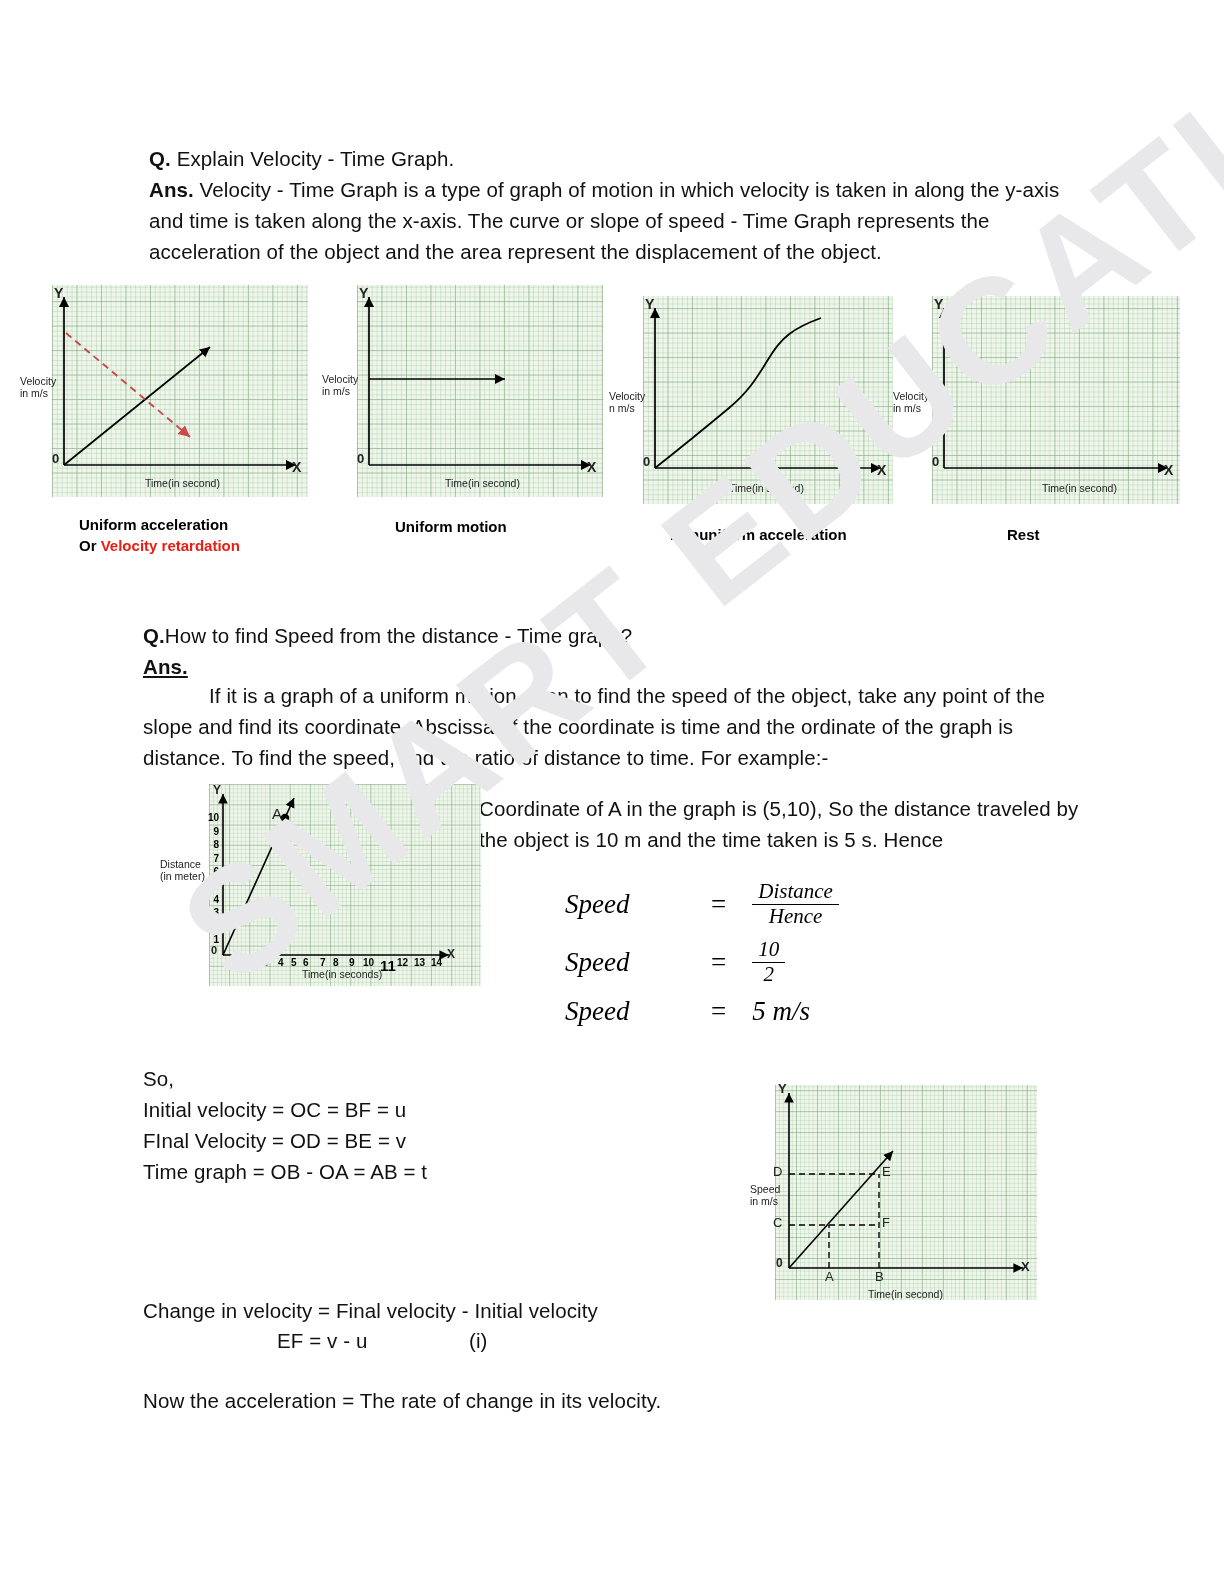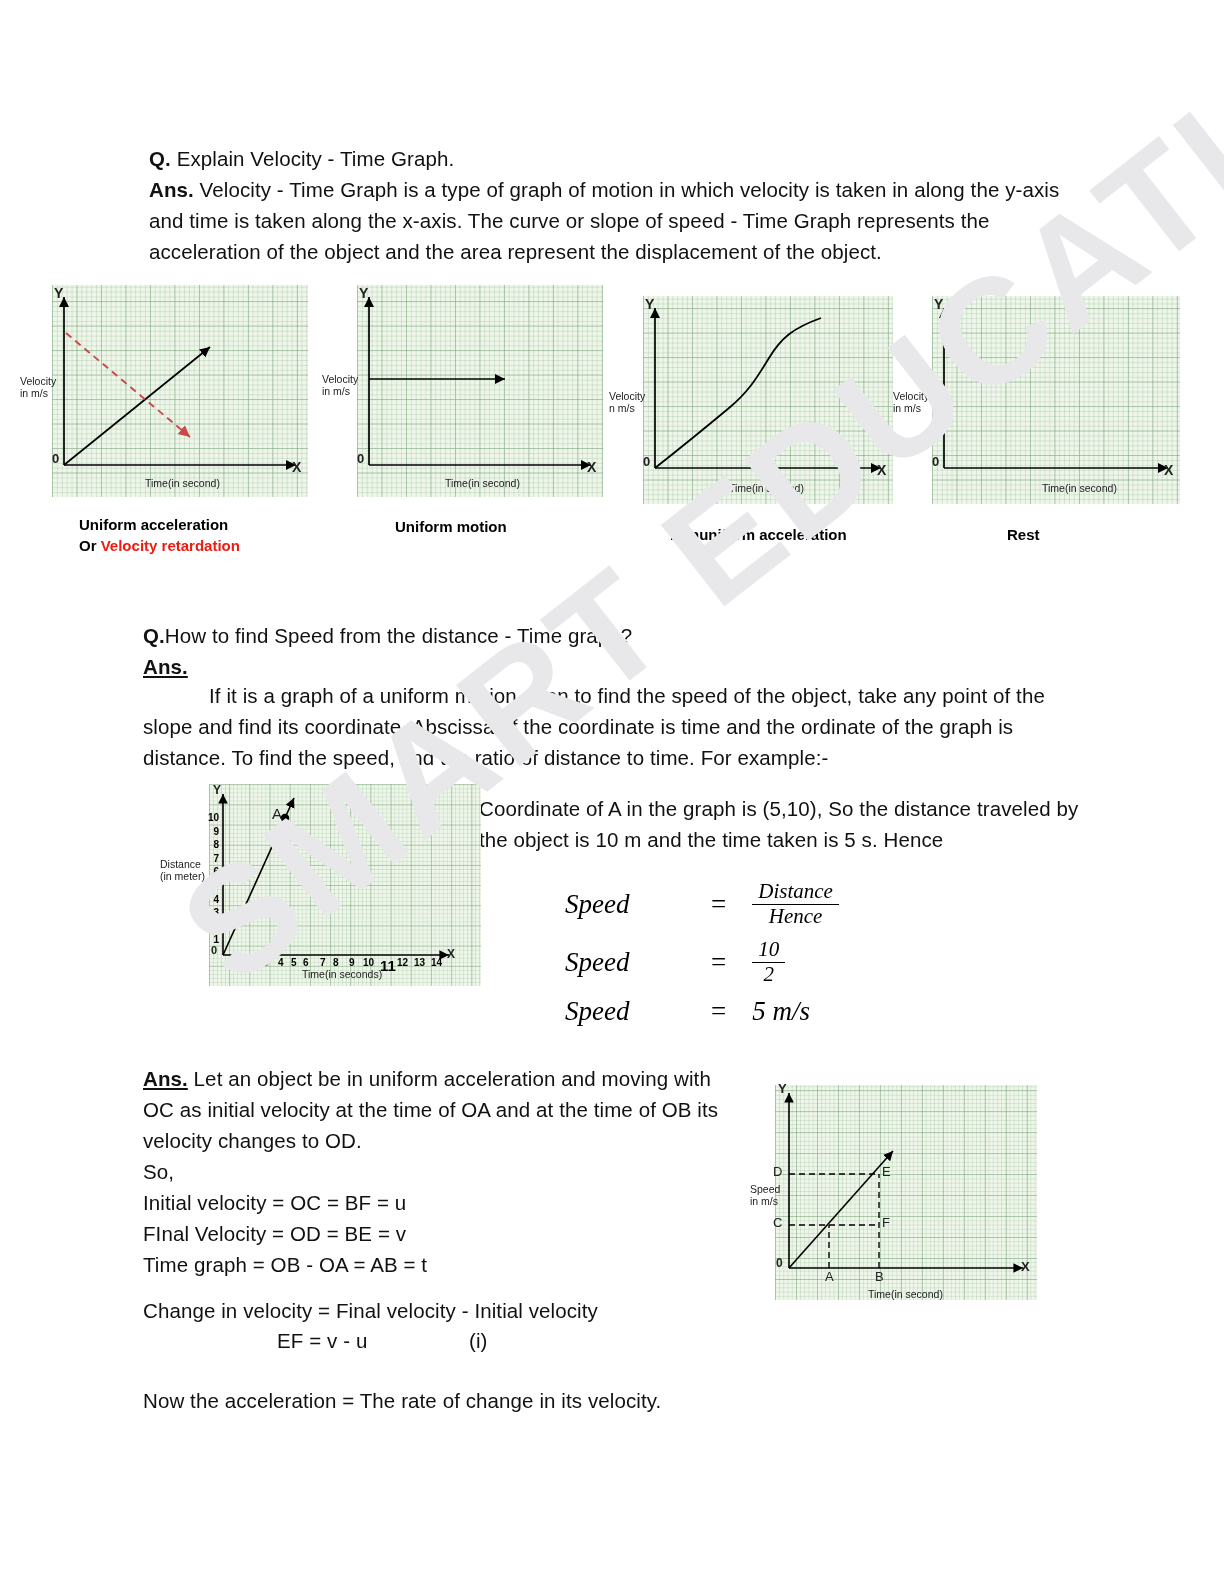--- a/index.html
+++ b/index.html
@@ -264,23 +264,20 @@
     </span>
   </div>
   <div class="mrow">
     <span class="lbl">Speed</span>
     <span class="eq">=</span>
     <span>5 m/s</span>
   </div>
 </div>
 
 <div class="para" style="left:143px;top:1063px;width:580px;">
-  <div>
-    <b class="u">Ans.</b><span> Let an object be in uniform acceleration and moving with OC as initial velocity at the time of OA and at the time of OB its velocity changes to OD.</span>
-  </div>
   <div>So,</div>
   <div>Initial velocity = OC = BF = u</div>
   <div>FInal Velocity = OD = BE = v</div>
   <div>Time graph = OB - OA = AB  = t</div>
 </div>
 <div class="para" style="left:143px;top:1295px;width:600px;">Change in velocity = Final velocity - Initial velocity</div>
 <div class="para" style="left:277px;top:1325px;">
   <span>EF  = v - u</span>
   <span style="display:inline-block;width:90px;"></span>
   <span>(i)</span>

